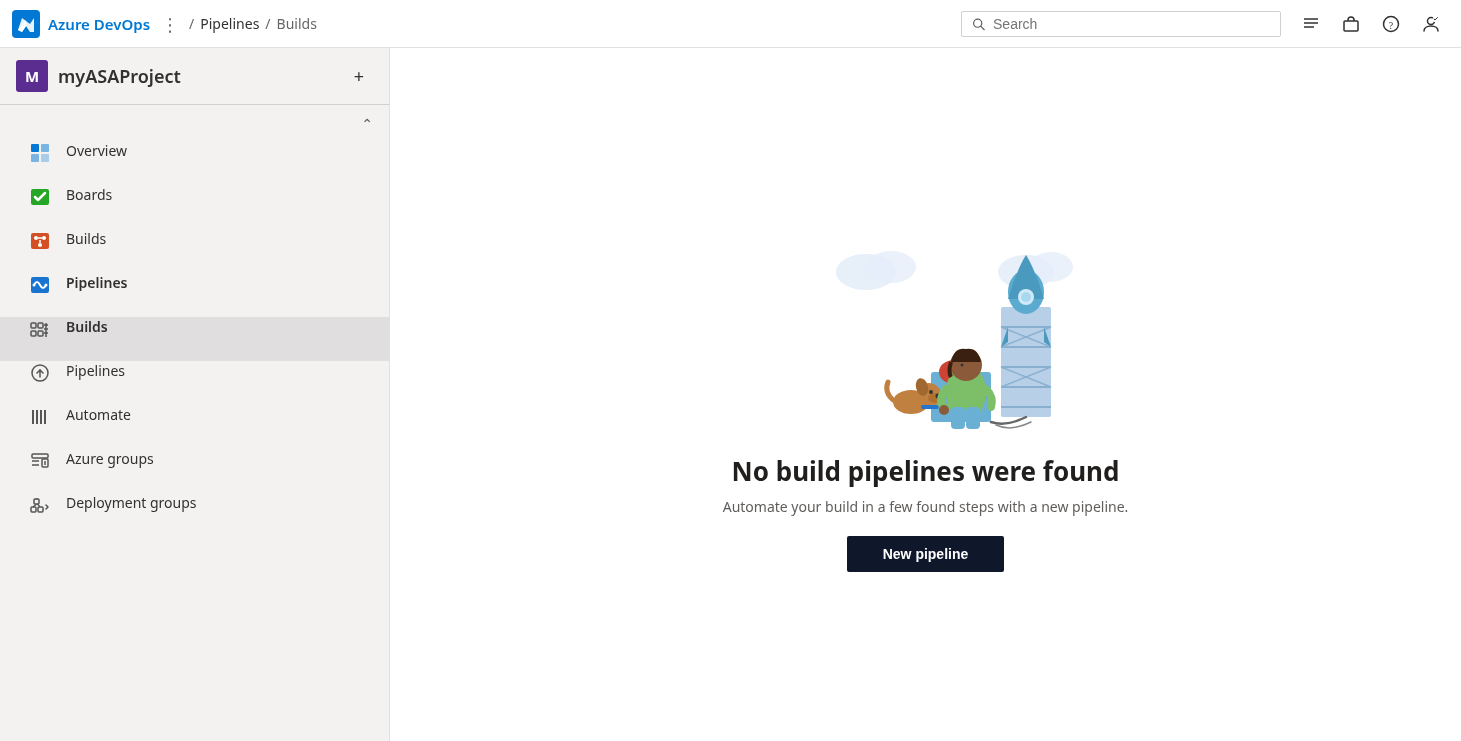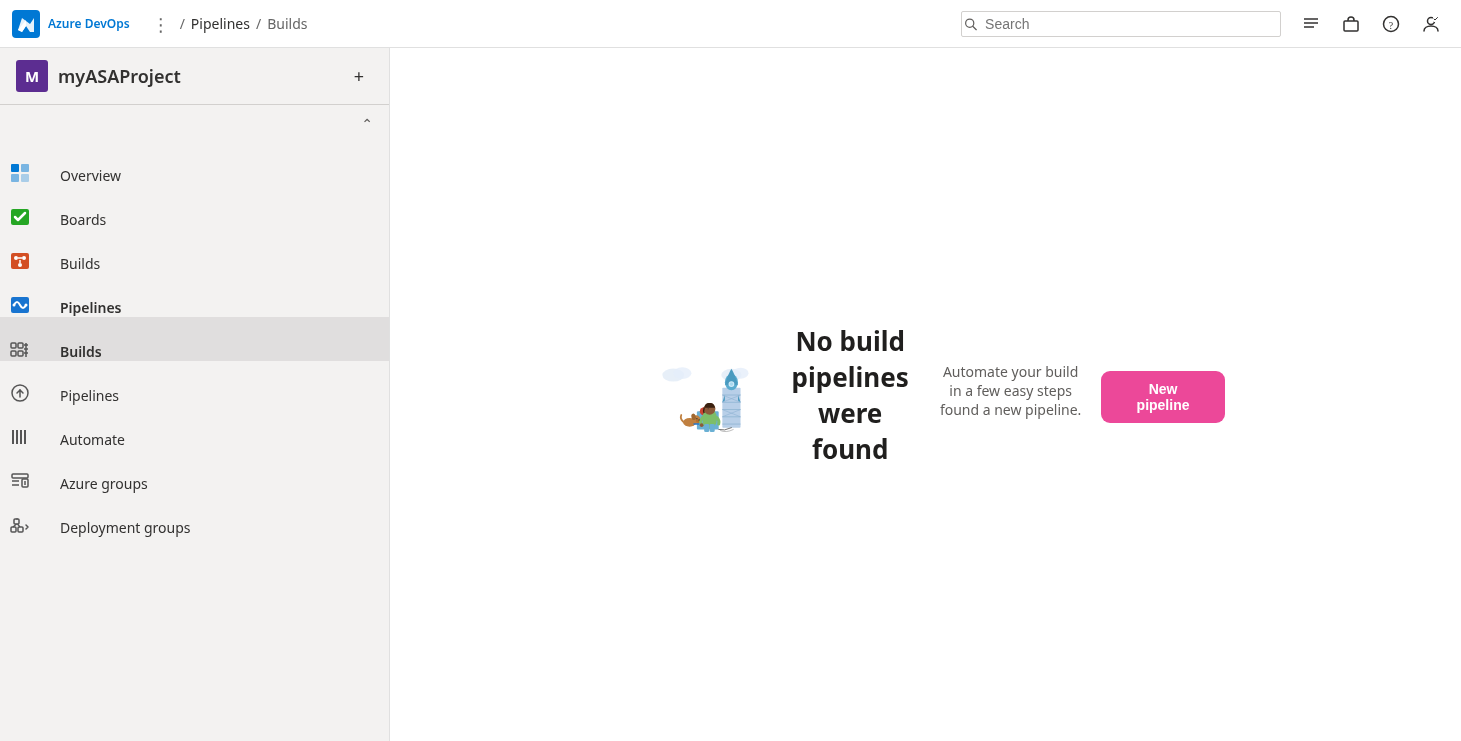--- a/index.html
+++ b/index.html
@@ -15,22 +15,22 @@
       padding: 0 12px;
       gap: 0;
       flex-shrink: 0;
     }
     .topbar-logo {
       display: flex;
       align-items: center;
       gap: 8px;
       color: #0078d4;
       font-weight: 600;
-      font-size: 12px;
-      margin-right: 12px;
+      font-size: 15px;
+      margin-right: 1px;
       cursor: pointer;
     }
     .topbar-logo svg { width: 28px; height: 28px; }
     .topbar-dots {
       color: #666;
       font-size: 18px;
       padding: 0 10px;
       cursor: pointer;
     }
     .breadcrumb {
@@ -42,21 +42,21 @@
     }
     .breadcrumb span { color: #666; }
     .breadcrumb a { color: #323130; text-decoration: none; cursor: pointer; }
     .breadcrumb-current { font-weight: 400; }
     .topbar-search {
       margin-left: auto;
       display: flex;
       align-items: center;
       border: 1px solid #d2d0ce;
       border-radius: 2px;
-      padding: 4px 2px;
+      padding: 4px 10px;
       gap: 8px;
       width: 320px;
       background: #fff;
     }
     .topbar-search input {
       border: none;
       outline: none;
       font-size: 14px;
       color: #323130;
       width: 100%;
@@ -145,24 +145,24 @@
       display: flex;
       align-items: center;
       justify-content: center;
       cursor: pointer;
       color: #605e5c;
       font-size: 14px;
     }
 
     .nav-item {
       display: flex;
-      align-items: flex-end;
-      padding: 0 8px;
+      align-items: flex-start;
+      padding: 0 28px;
       height: 44px;
-      gap: 28px;
+      gap: 14px;
       cursor: pointer;
       color: #323130;
       font-size: 14px;
       position: relative;
     }
     .nav-item.active { background: #e0dede; font-weight: 600; }
     .nav-item.active::before {
       content: '';
       position: absolute;
       left: 0;
@@ -188,21 +188,21 @@
       background: #fff;
       display: flex;
       flex-direction: column;
       align-items: center;
       justify-content: center;
       overflow: auto;
     }
 
     .empty-state {
       display: flex;
-      flex-direction: row;
+      flex-direction: column;
       align-items: center;
       gap: 16px;
       max-width: 600px;
       text-align: center;
       justify-content: center;
     }
 
     .empty-illustration {
       width: 380px;
       height: 220px;
@@ -214,27 +214,27 @@
       color: #201f1e;
     }
 
     .empty-subtitle {
       font-size: 14px;
       color: #605e5c;
       margin-top: -8px;
     }
 
     .new-pipeline-btn {
-      background: #ec4899;
+      background: #0f172a;
       color: #fff;
       border: none;
       padding: 10px 36px;
       font-size: 14px;
       font-weight: 600;
-      border-radius: 9px;
+      border-radius: 2px;
       cursor: pointer;
       margin-top: 4px;
     }
 
     
     .sidebar::-webkit-scrollbar { width: 6px; }
     .sidebar::-webkit-scrollbar-thumb { background: #c8c6c4; border-radius: 3px; }
   </style>
 </head>
 <body>
@@ -502,18 +502,18 @@
         <path d="M210 172 Q200 185 210 192" stroke="#7dbe68" stroke-width="8" fill="none" stroke-linecap="round"></path>
         <path d="M250 172 Q258 180 255 190" stroke="#7dbe68" stroke-width="8" fill="none" stroke-linecap="round"></path>
 
         <circle cx="208" cy="193" r="5" fill="#8b5a3a"></circle>
 
         <path d="M255 205 Q270 210 290 200" stroke="#666" stroke-width="2.5" fill="none" stroke-linecap="round"></path>
         <path d="M260 208 Q275 215 295 205" stroke="#888" stroke-width="1.5" fill="none" stroke-linecap="round"></path>
       </svg>
 
       <div class="empty-title">No build pipelines were found</div>
-      <div class="empty-subtitle">Automate your build in a few easy steps found a new pipeline.</div>
+      <div class="empty-subtitle">Automate your build in a few found steps with a new pipeline.</div>
       <button class="new-pipeline-btn">New pipeline</button>
     </div>
   </div>
 
 </div>
 
 </body></html>

